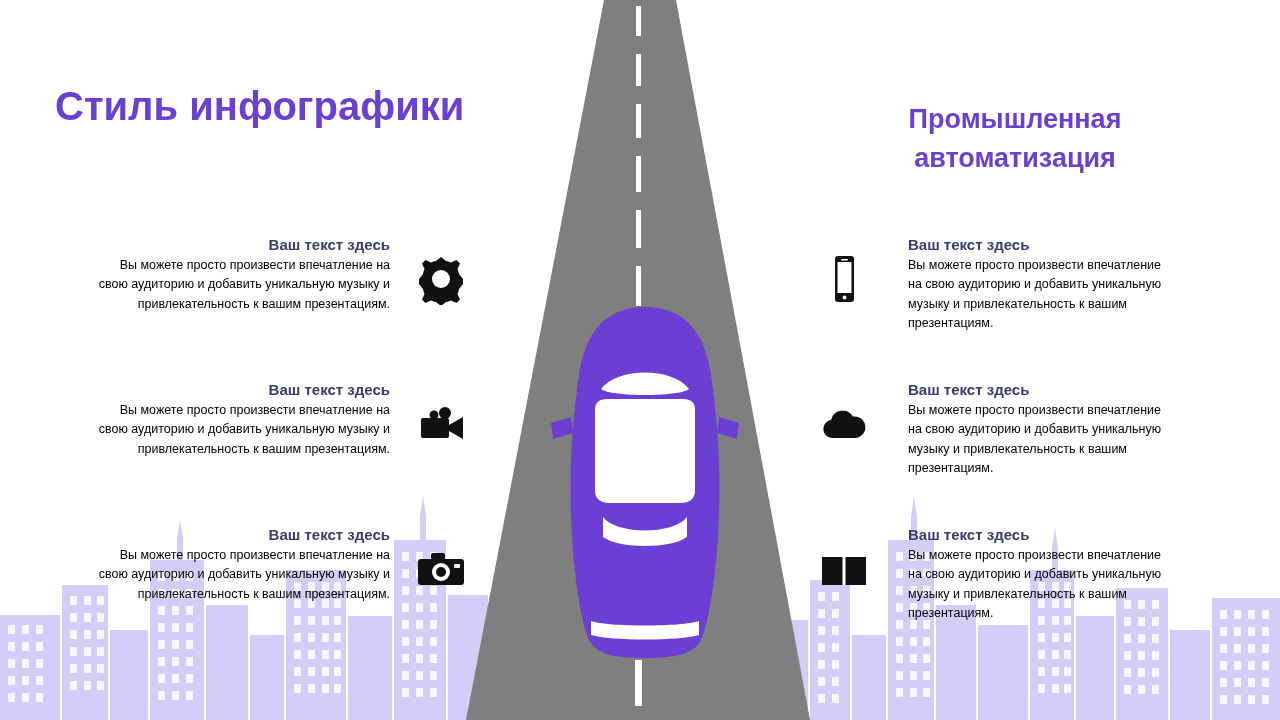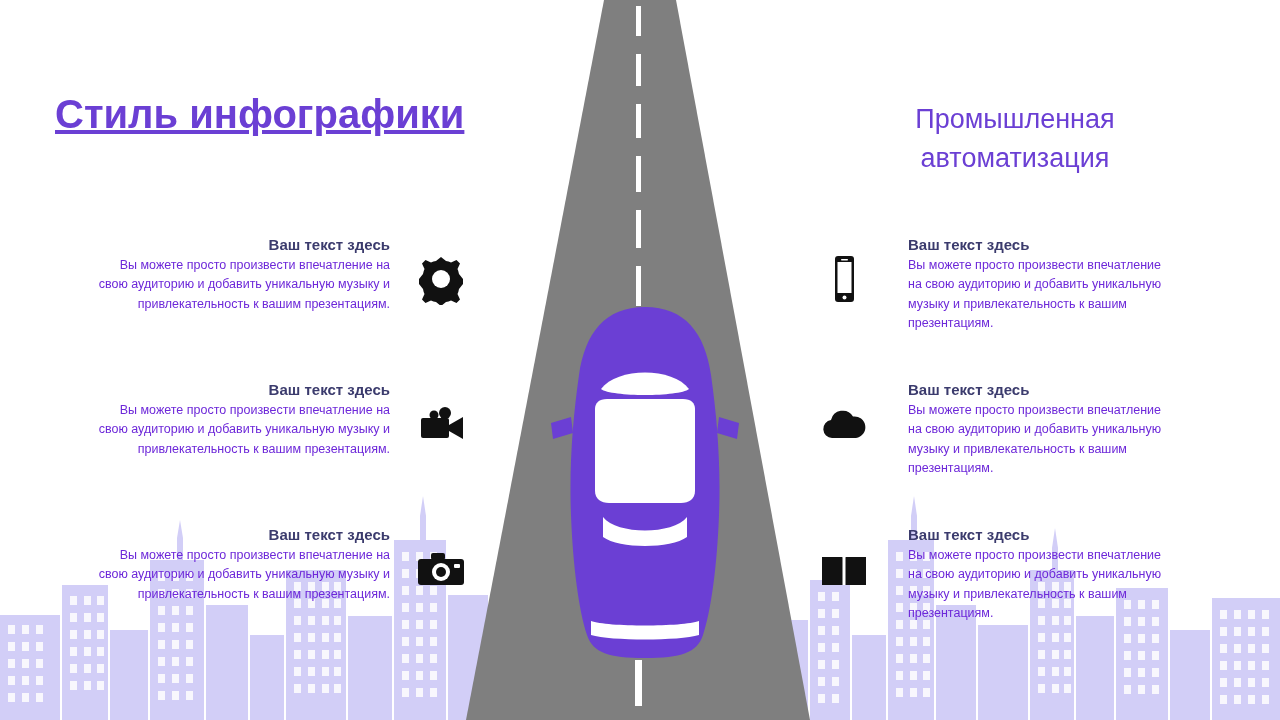--- a/index.html
+++ b/index.html
@@ -43,37 +43,36 @@
     top: 305px;
     width: 200px;
     height: 355px;
     z-index: 3;
   }
 
   
   .title-left {
     position: absolute;
     left: 55px;
-    top: 92px;
+    top: 84px;
     width: 520px;
     font-size: 40px;
     font-weight: bold;
     color: #6b3fd4;
     letter-spacing: 0px;
     z-index: 5;
-    text-decoration: underline;
   }
   .title-right {
     position: absolute;
     left: 845px;
     top: 100px;
     width: 340px;
     text-align: center;
     font-size: 27px;
-    font-weight: normal;
+    font-weight: bold;
     color: #6b3fd4;
     line-height: 1.45;
     z-index: 5;
   }
 
   
   .block {
     position: absolute;
     z-index: 5;
   }
@@ -81,21 +80,21 @@
   .block-right { width: 270px; text-align: left; }
 
   .blk-head {
     font-size: 15px;
     font-weight: bold;
     color: #3b3b6d;
     margin-bottom: 3px;
   }
   .blk-body {
     font-size: 12.5px;
-    color: #6d28d9;
+    color: #000000;
     line-height: 1.55;
   }
 
   
   .icon-box {
     position: absolute;
     width: 52px;
     height: 52px;
     z-index: 6;
     display: flex;

